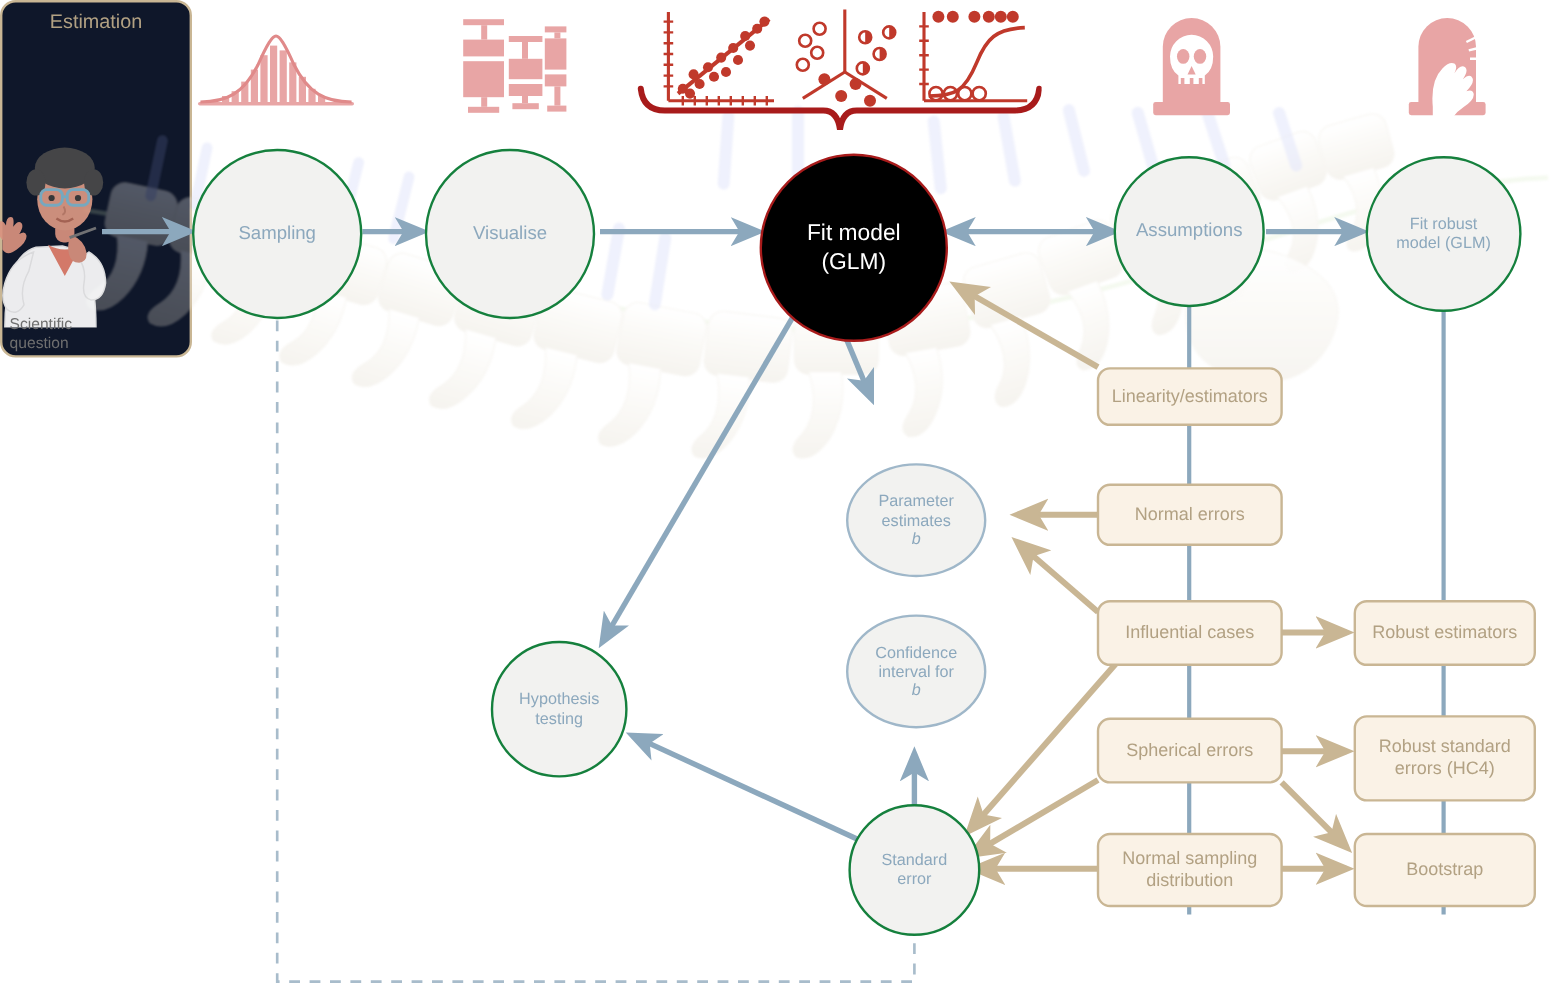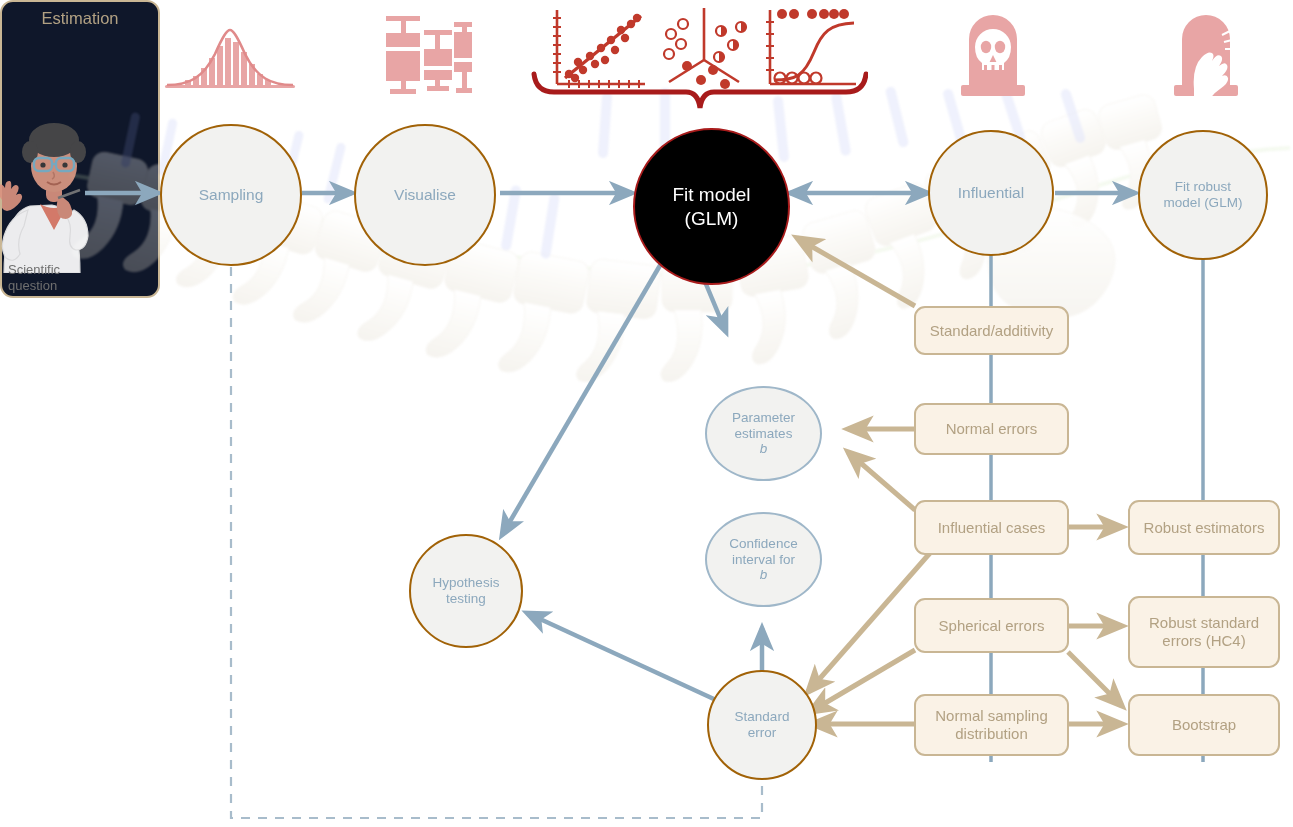--- a/index.html
+++ b/index.html
@@ -22,21 +22,21 @@
   .node{
     position:absolute;
     box-sizing:border-box;
     display:flex;align-items:center;justify-content:center;
     text-align:center;
     z-index:5;
   }
   .circle{
     border-radius:50%;
     background:#f2f2f0;
-    border:2px solid #a16207;
+    border:2px solid #15803d;
     color:#8ca8bd;
     font-size:15.5px;
     line-height:1.18;
   }
   .circle.small{font-size:13.5px;}
   .circle.red{
     background:#000000;
     border:2px solid #a81b1b;
     color:#ffffff;
     font-size:19px;
@@ -519,21 +519,21 @@
   </div>
 
   <div class="node circle red" style="left:633px;top:128px;width:157px;height:157px;">
     <div>
       <div>Fit model</div>
       <div>(GLM)</div>
     </div>
   </div>
 
   <div class="node circle" style="left:928px;top:130px;width:126px;height:126px;">
-    <span>Influential</span>
+    <span>Assumptions</span>
   </div>
 
   <div class="node circle small" style="left:1138px;top:130px;width:130px;height:130px;">
     <div>
       <div>Fit robust</div>
       <div>model (GLM)</div>
     </div>
   </div>
 
   <div class="node circle small" style="left:409px;top:534px;width:114px;height:114px;">
@@ -544,21 +544,21 @@
   </div>
 
   <div class="node circle small" style="left:707px;top:670px;width:110px;height:110px;">
     <div>
       <div>Standard</div>
       <div>error</div>
     </div>
   </div>
 
   <div class="node rbox" style="left:914px;top:306px;width:155px;height:49px;">
-    <span>Standard/additivity</span>
+    <span>Linearity/estimators</span>
   </div>
   <div class="node rbox" style="left:914px;top:403px;width:155px;height:52px;">
     <span>Normal errors</span>
   </div>
   <div class="node rbox" style="left:914px;top:500px;width:155px;height:55px;">
     <span>Influential cases</span>
   </div>
   <div class="node rbox" style="left:914px;top:598px;width:155px;height:55px;">
     <span>Spherical errors</span>
   </div>

